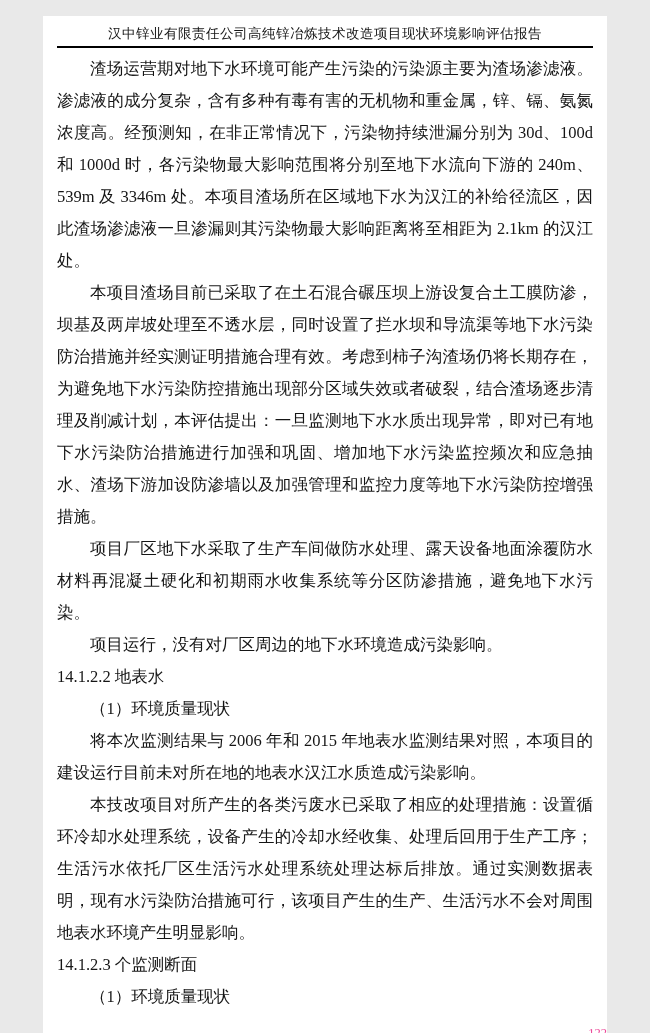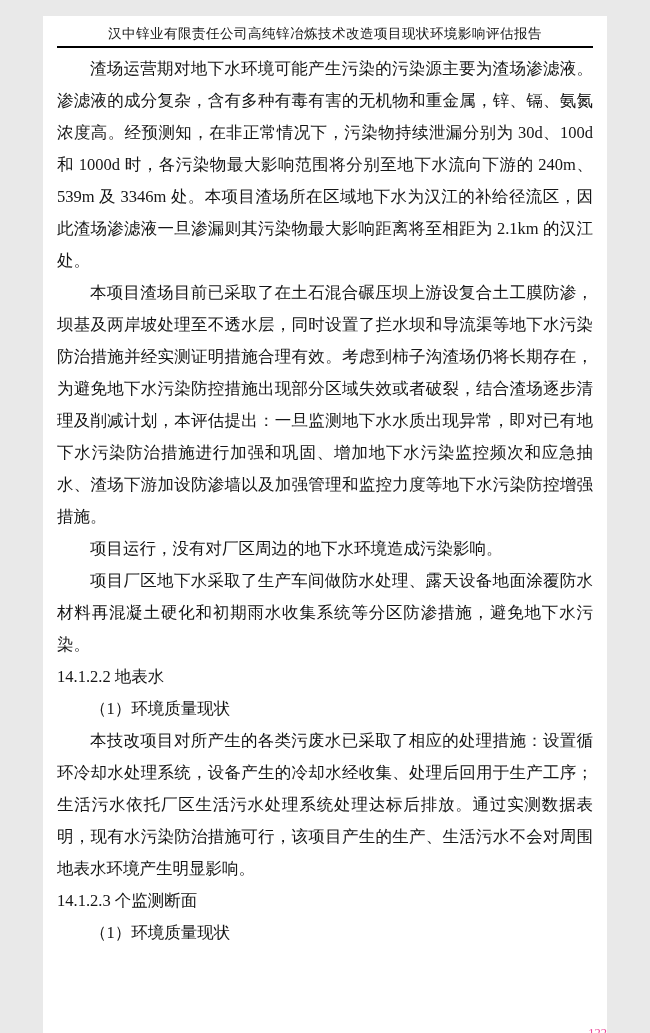--- a/index.html
+++ b/index.html
@@ -51,23 +51,24 @@
 </head>
 <body>
 
 <div class="page">
   <div class="header-title">汉中锌业有限责任公司高纯锌冶炼技术改造项目现状环境影响评估报告</div>
   <div class="header-rule"></div>
 
   <div class="doc-body" id="doc-body">
       <p class="para">渣场运营期对地下水环境可能产生污染的污染源主要为渣场渗滤液。渗滤液的成分复杂，含有多种有毒有害的无机物和重金属，锌、镉、氨氮浓度高。经预测知，在非正常情况下，污染物持续泄漏分别为 30d、100d 和 1000d 时，各污染物最大影响范围将分别至地下水流向下游的 240m、539m 及 3346m 处。本项目渣场所在区域地下水为汉江的补给径流区，因此渣场渗滤液一旦渗漏则其污染物最大影响距离将至相距为 2.1km 的汉江处。</p>
       <p class="para">本项目渣场目前已采取了在土石混合碾压坝上游设复合土工膜防渗，坝基及两岸坡处理至不透水层，同时设置了拦水坝和导流渠等地下水污染防治措施并经实测证明措施合理有效。考虑到柿子沟渣场仍将长期存在，为避免地下水污染防控措施出现部分区域失效或者破裂，结合渣场逐步清理及削减计划，本评估提出：一旦监测地下水水质出现异常，即对已有地下水污染防治措施进行加强和巩固、增加地下水污染监控频次和应急抽水、渣场下游加设防渗墙以及加强管理和监控力度等地下水污染防控增强措施。</p>
+      <p class="para">项目厂区地下水采取了生产车间做防水处理、露天设备地面涂覆防水材料再混凝土硬化和初期雨水收集系统等分区防渗措施，避免地下水污染。</p>
       <p class="para">项目运行，没有对厂区周边的地下水环境造成污染影响。</p>
-      <p class="para">项目厂区地下水采取了生产车间做防水处理、露天设备地面涂覆防水材料再混凝土硬化和初期雨水收集系统等分区防渗措施，避免地下水污染。</p>
       <p class="heading">14.1.2.2 地表水</p>
       <p class="subheading">（1）环境质量现状</p>
+      <p class="para">将本次监测结果与 2006 年和 2015 年地表水监测结果对照，本项目的建设运行目前未对所在地的地表水汉江水质造成污染影响。</p>
       <p class="para">本技改项目对所产生的各类污废水已采取了相应的处理措施：设置循环冷却水处理系统，设备产生的冷却水经收集、处理后回用于生产工序；生活污水依托厂区生活污水处理系统处理达标后排放。通过实测数据表明，现有水污染防治措施可行，该项目产生的生产、生活污水不会对周围地表水环境产生明显影响。</p>
       <p class="heading">14.1.2.3 个监测断面</p>
       <p class="subheading">（1）环境质量现状</p>
     </div>
 
   <div class="page-number">122</div>
 </div>
 
 </body></html>

